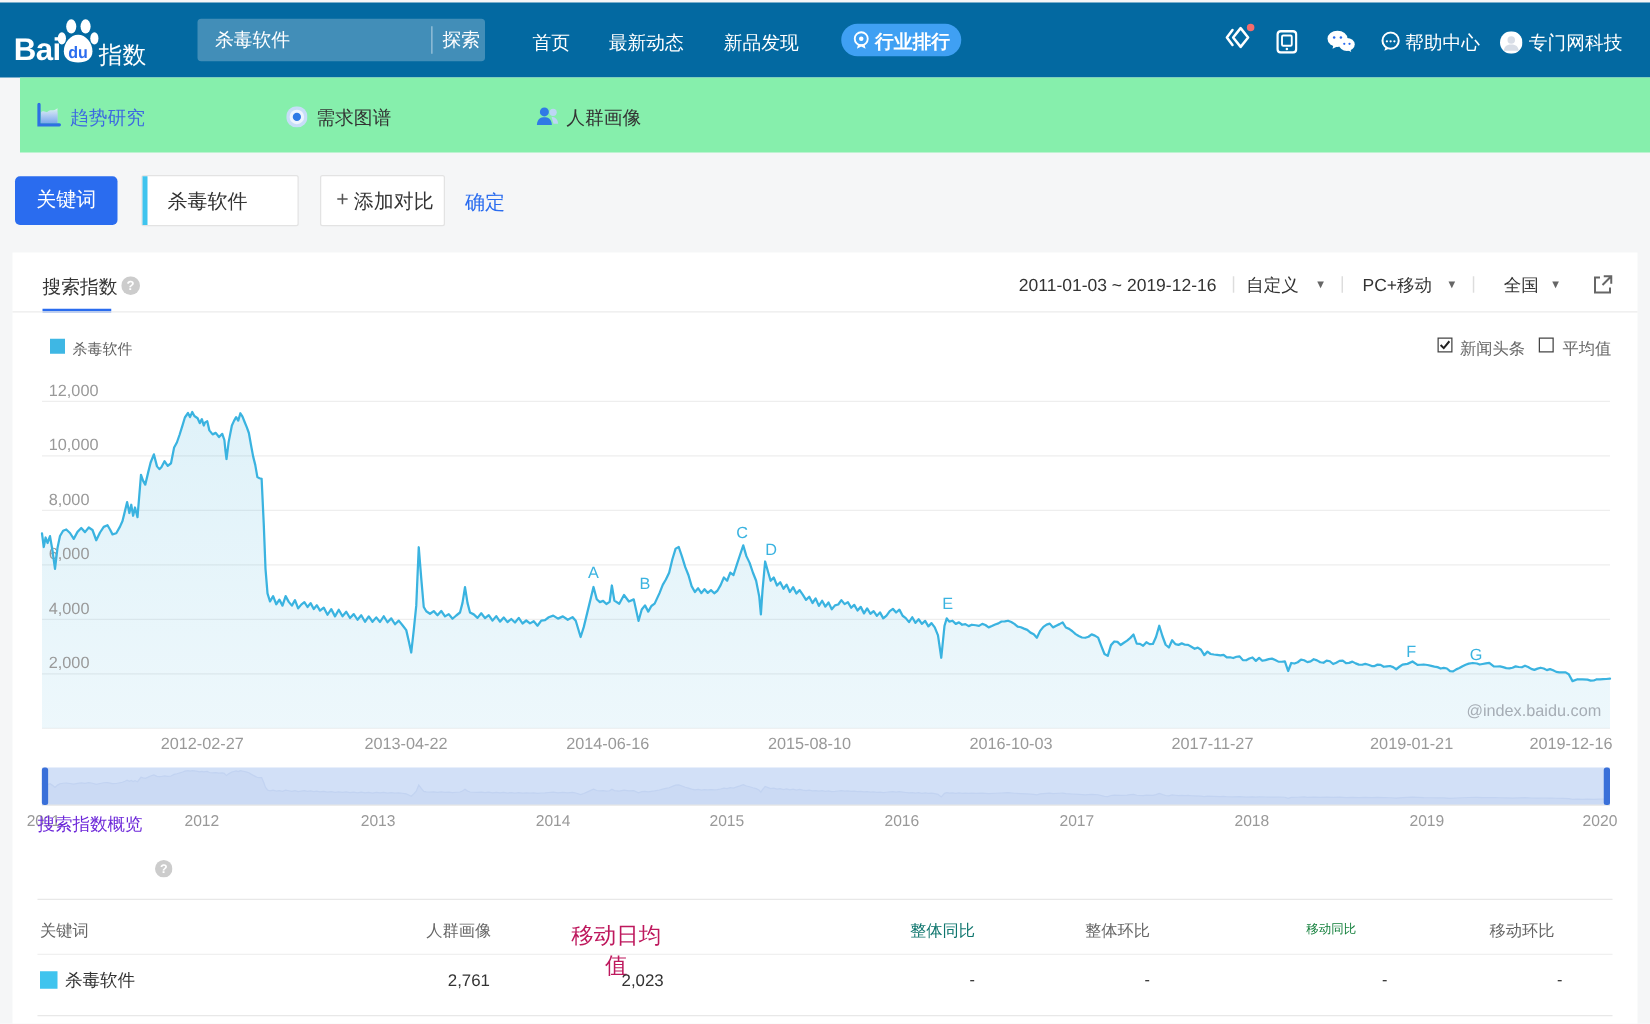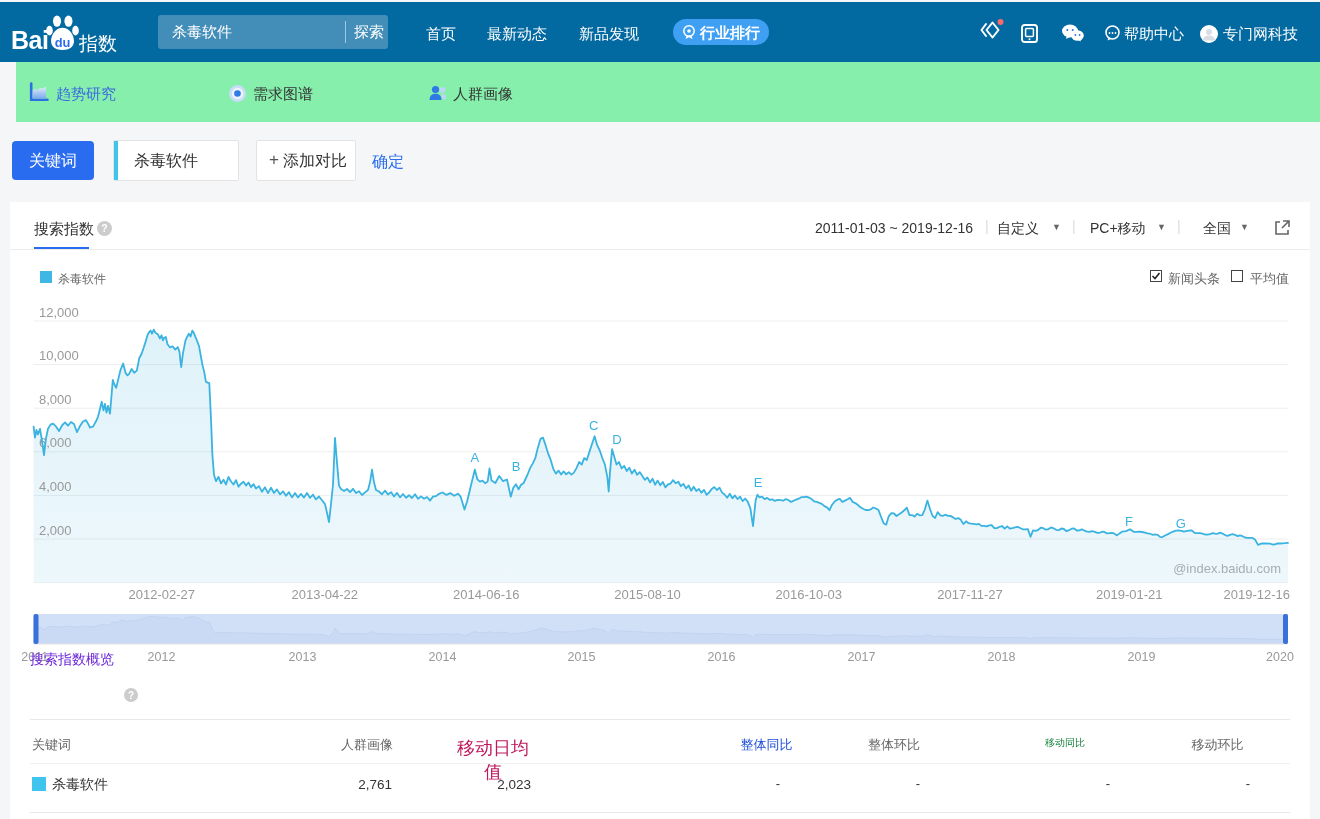--- a/index.html
+++ b/index.html
@@ -201,21 +201,21 @@
 
 <div class="abs" style="left:30px;top:651px;font-size:14px;color:#6d28d9">搜索指数概览</div>
 <svg class="abs" style="left:124px;top:688px" width="14" height="14" viewBox="0 0 14 14">
   <circle cx="7" cy="7" r="7" fill="#ccc"></circle>
   <text x="7" y="10.5" font-size="10" fill="#fff" text-anchor="middle" font-weight="bold">?</text>
 </svg>
 <div class="abs" style="left:30px;top:719px;width:1260px;height:1px;background:#e8e8e8"></div>
 <div class="abs" style="left:32px;top:736px;font-size:13px;color:#666">关键词</div>
 <div class="abs" style="left:325px;top:736px;width:68px;font-size:13px;color:#666;text-align:right">人群画像</div>
 <div class="abs" style="left:455px;top:736px;width:76px;font-size:18px;color:#be185d;text-align:center">移动日均值</div>
-<div class="abs" style="left:734px;top:736px;width:65px;font-size:13px;color:#1d4ed8;text-align:center">整体同比</div>
+<div class="abs" style="left:715px;top:736px;width:65px;font-size:13px;color:#0f766e;text-align:right">整体同比</div>
 <div class="abs" style="left:855px;top:736px;width:65px;font-size:13px;color:#666;text-align:right">整体环比</div>
 <div class="abs" style="left:1045px;top:736px;width:65px;font-size:10px;color:#15803d;">移动同比</div>
 <div class="abs" style="left:1185px;top:736px;width:65px;font-size:13px;color:#666;text-align:center">移动环比</div>
 <div class="abs" style="left:30px;top:763px;width:1260px;height:1px;background:#f0f0f0"></div>
 <div class="abs" style="left:32px;top:777px;width:14px;height:14px;background:#3fc4ee"></div>
 <div class="abs" style="left:52px;top:776px;font-size:14px;color:#333">杀毒软件</div>
 <div class="abs" style="left:322px;top:777px;width:70px;font-size:13.5px;color:#333;text-align:right">2,761</div>
 <div class="abs" style="left:461px;top:777px;width:70px;font-size:13.5px;color:#333;text-align:right">2,023</div>
 <div class="abs" style="left:715px;top:776px;width:65px;font-size:13px;color:#333;text-align:right">-</div>
 <div class="abs" style="left:855px;top:776px;width:65px;font-size:13px;color:#333;text-align:right">-</div>

